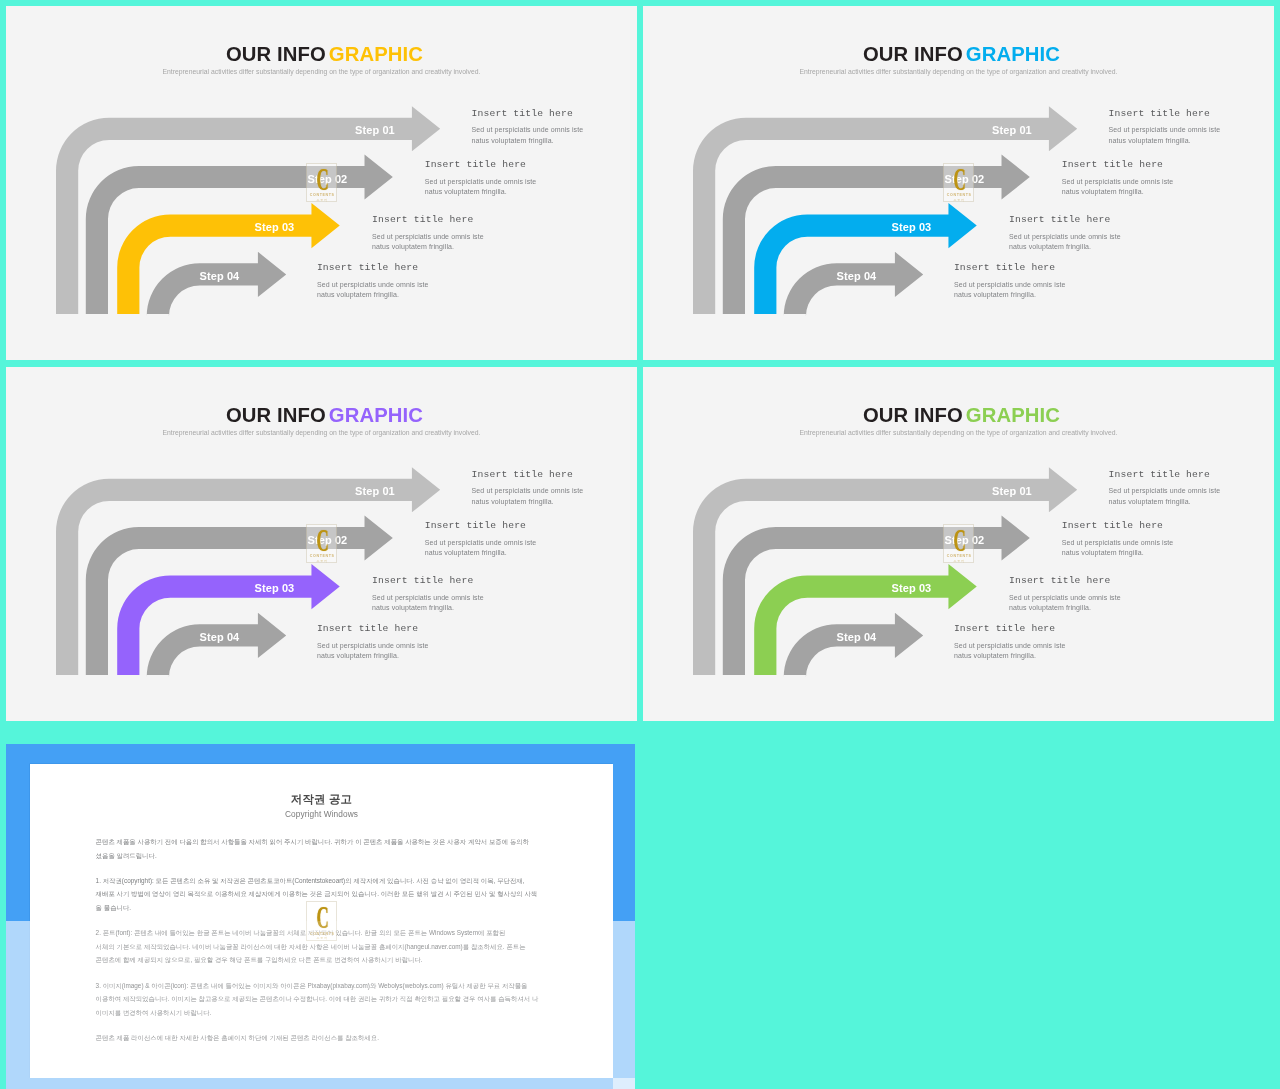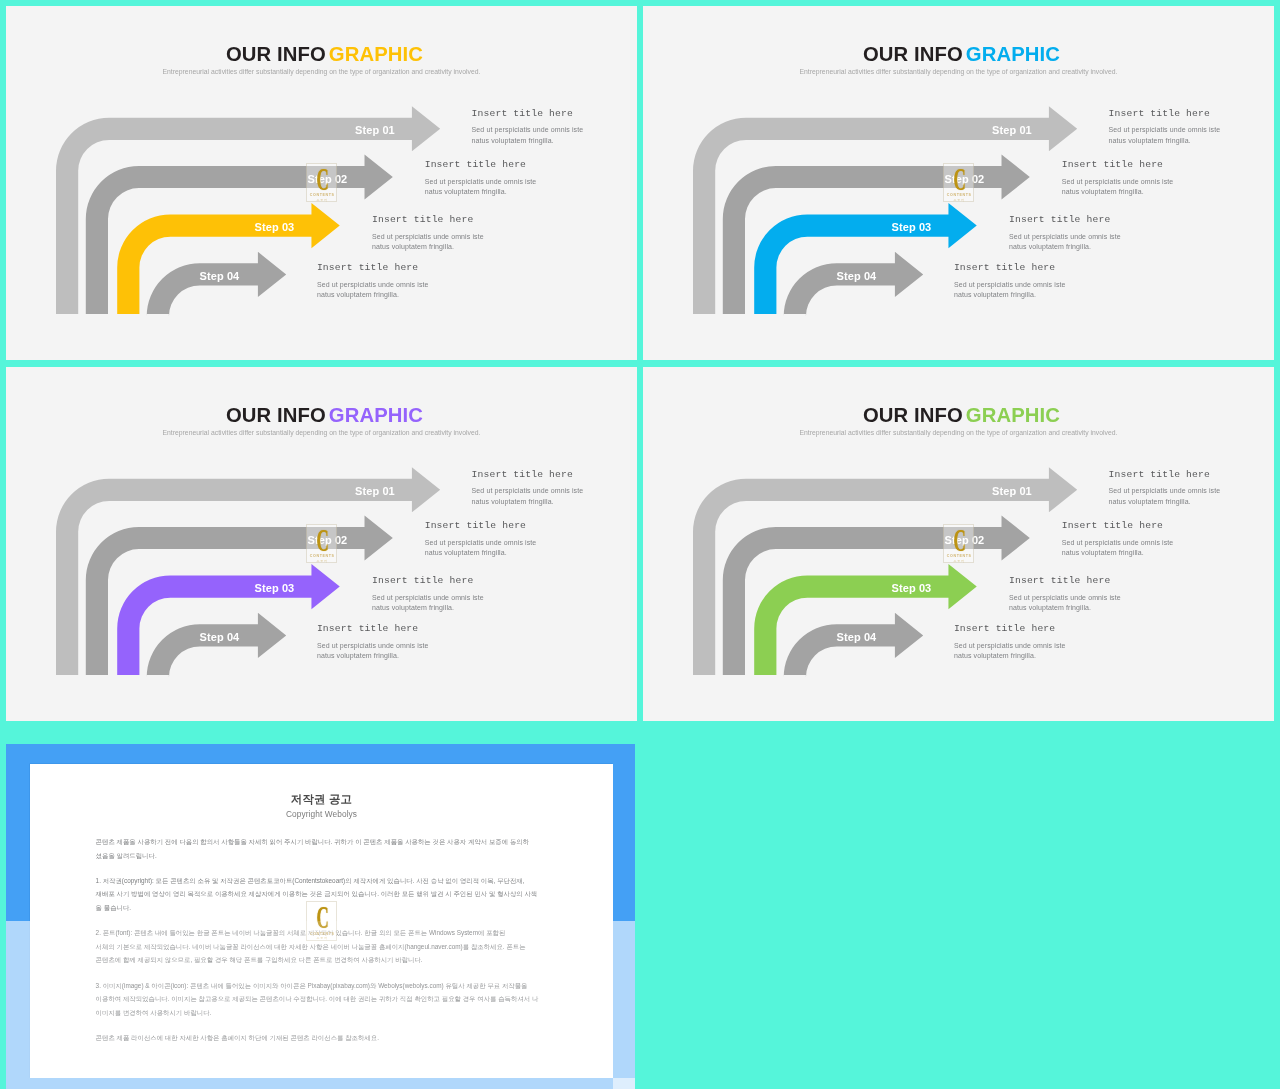--- a/index.html
+++ b/index.html
@@ -204,21 +204,21 @@
         <div class="wm ">
      <div class="c">C</div>
      <div class="n1">CONTENTS</div>
      <div class="n2">스토어</div>
    </div>
       </div>
   </div>
     <div class="slide s5">
    <div class="doc">
      <h1>저작권 공고</h1>
-     <h2>Copyright Webolys</h2>
+     <h2>Copyright Windows</h2>
      <div class="body">
           <p>
             <span class="ln">콘텐츠 제품을 사용하기 전에 다음의 합의서 사항들을 자세히 읽어 주시기 바랍니다. 귀하가 이 콘텐츠 제품을 사용하는 것은 사용자 계약서 보증에 동의하</span>
             <span class="ln">셨음을 알려드립니다.</span>
           </p>
           <p>
             <span class="ln">1. 저작권(copyright): 모든 콘텐츠의 소유 및 저작권은 콘텐츠토코아트(Contentstokeoart)의 제작자에게 있습니다. 사전 승낙 없이 영리적 이목, 무단전재,</span>
             <span class="ln">재배포 사기 방법에 영상이 영리 목적으로 이용하세요 제삼자에게 이용하는 것은 금지되어 있습니다. 이러한 모든 행위 발견 시 주인된 민사 및 형사상의 사책</span>
             <span class="ln">을 물습니다.</span>
           </p>

